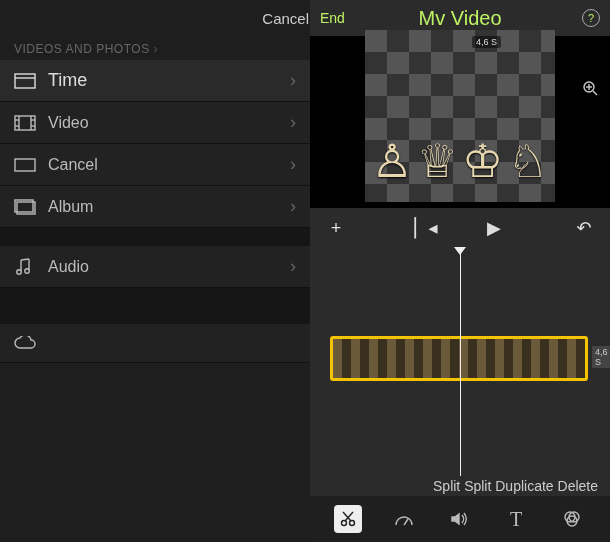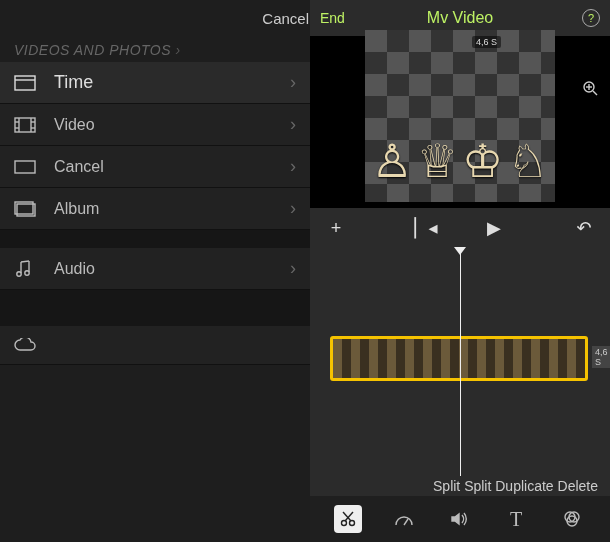--- a/index.html
+++ b/index.html
@@ -21,37 +21,35 @@
       height: 36px;
       display: flex;
       justify-content: flex-end;
       align-items: center;
       padding: 0 1px;
       color: #ccc;
       font-size: 15px;
     }
     .section-header {
       padding: 6px 14px 4px;
-      font-size: 14px;
+      font-size: 12px;
       letter-spacing: 0.5px;
       color: #666;
       text-transform: uppercase;
-      font-style: italic;
     }
     .section-header::after { content: " ›"; color: #555; }
     .menu-item {
       display: flex;
       align-items: center;
       padding: 10px 14px;
       color: #bbb;
       font-size: 16px;
       background: #222;
       border-bottom: 1px solid #111;
       position: relative;
-      gap: 6px;
     }
     .menu-item.highlighted { background: #2a2a2a; color: #ddd; font-size: 18px; }
     .menu-item .icon-slot {
       width: 22px; height: 18px;
       margin-right: 12px;
       display: flex; align-items: center; justify-content: center;
     }
     .menu-item .chev {
       margin-left: auto;
       color: #666; font-size: 18px;
@@ -64,21 +62,21 @@
     }
     .preview-header {
       height: 36px;
       display: flex;
       align-items: center;
       padding: 0 10px;
       color: #bef264;
       font-size: 14px;
       position: relative;
     }
-    .preview-title { position: absolute; left: 50%; transform: translateX(-50%); font-size: 16px; }
+    .preview-title { position: absolute; left: 50%; transform: translateX(-50%); font-size: 20px; }
     .help-icon { margin-left: auto; width: 18px; height: 18px; border: 1px solid #aaa; border-radius: 50%; display: flex; align-items: center; justify-content: center; font-size: 11px; }
     .zoom-icon { position: absolute; right: 12px; top: 44px; width: 16px; height: 16px; }
     .preview-area {
       height: 172px;
       display: flex; justify-content: center; align-items: flex-start;
       position: relative;
       background: #000;
     }
     .preview-frame {
       margin-top: -6px;

